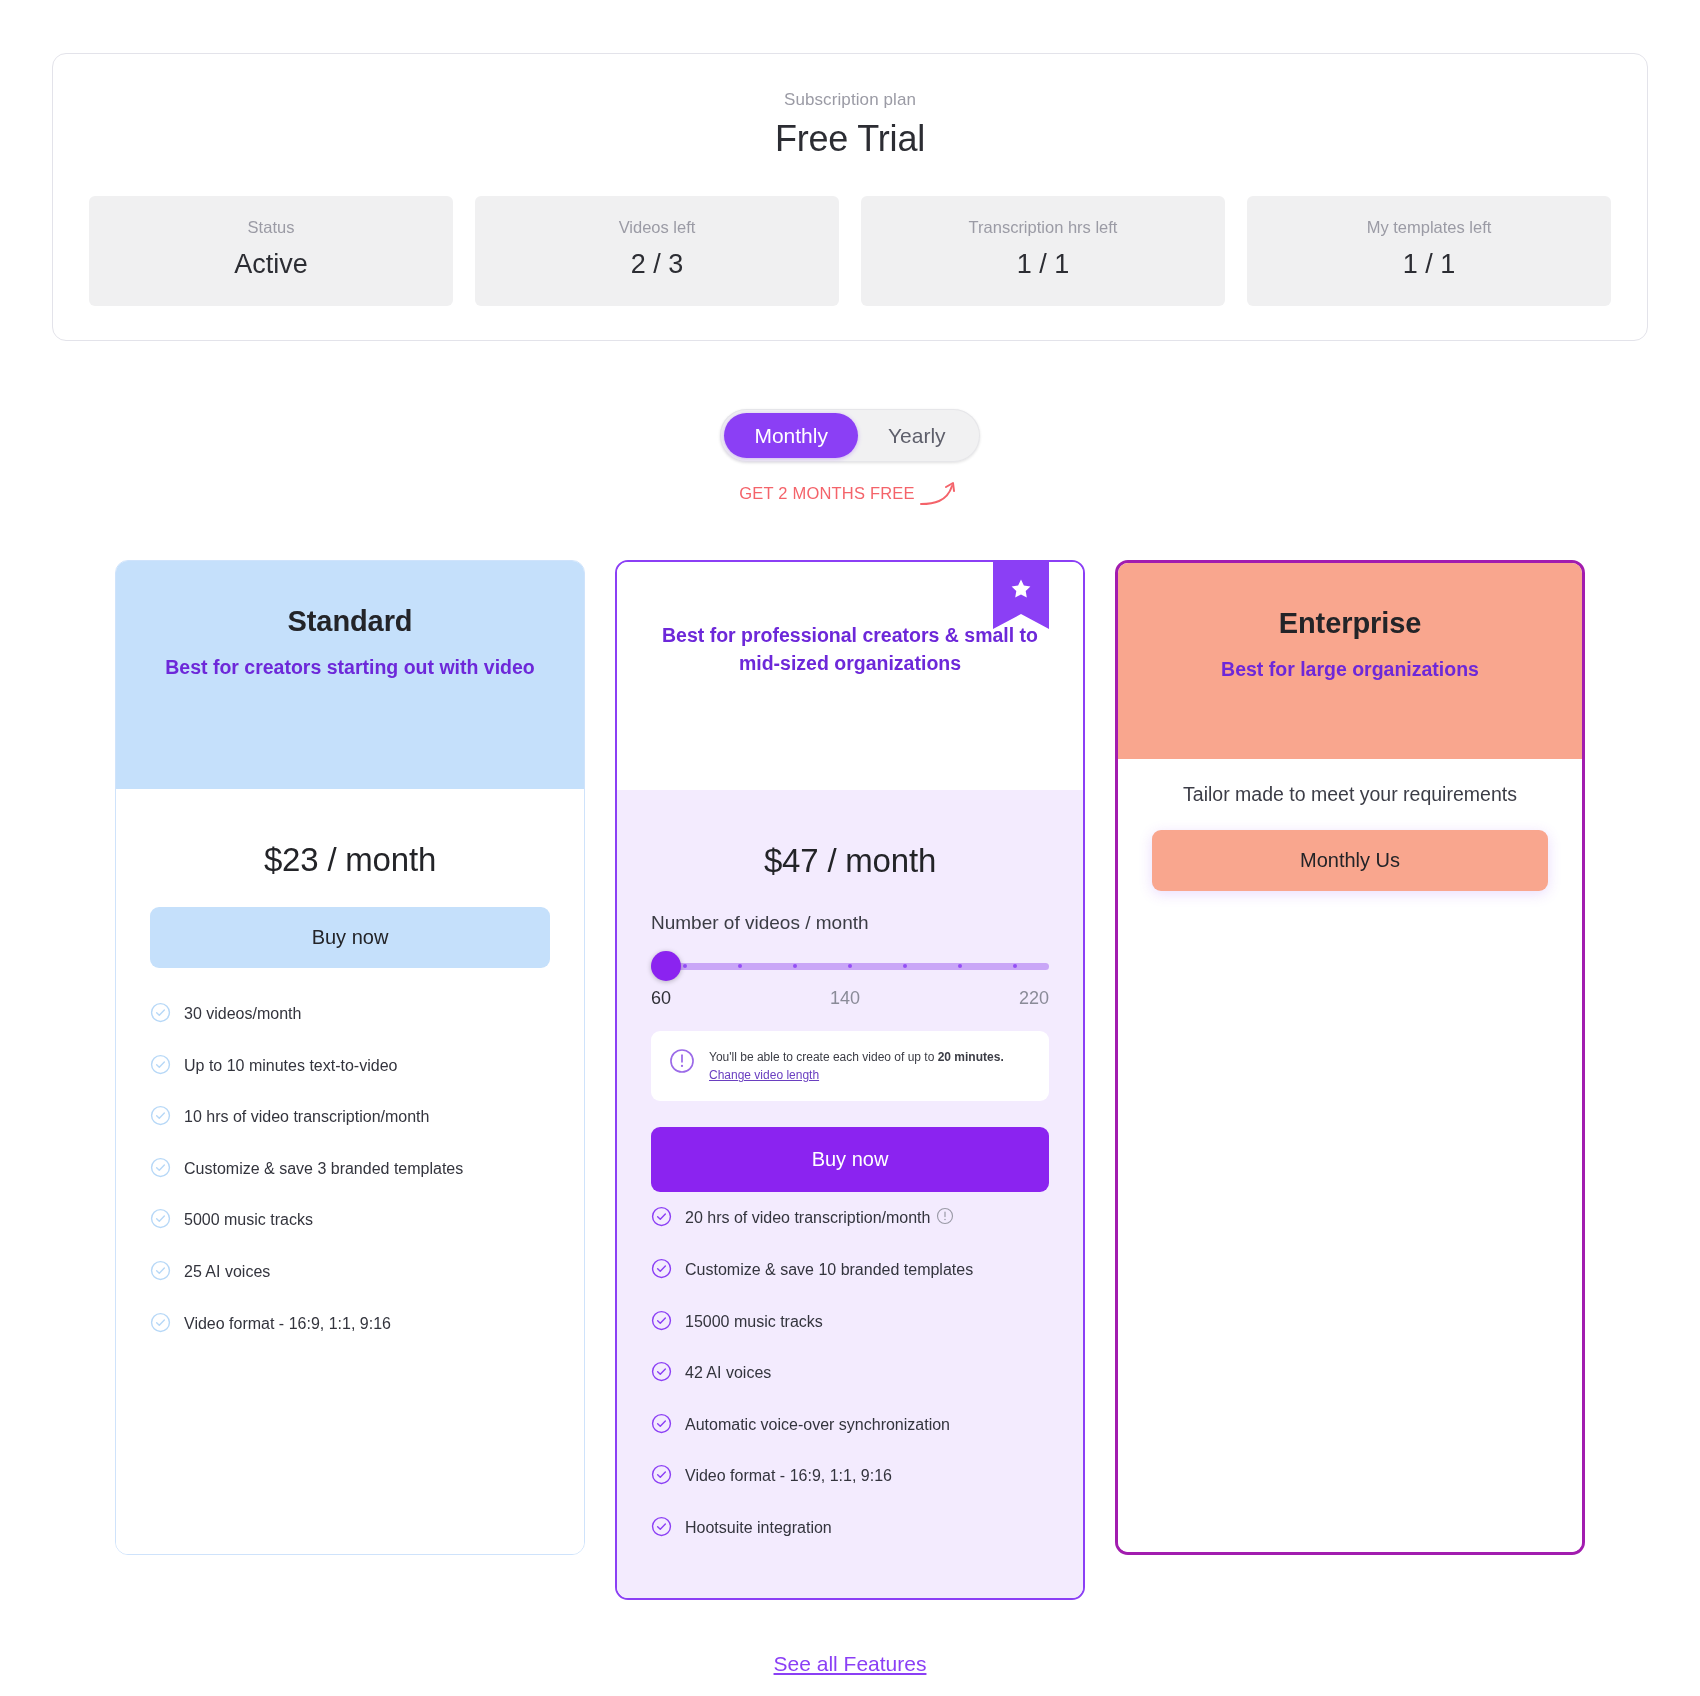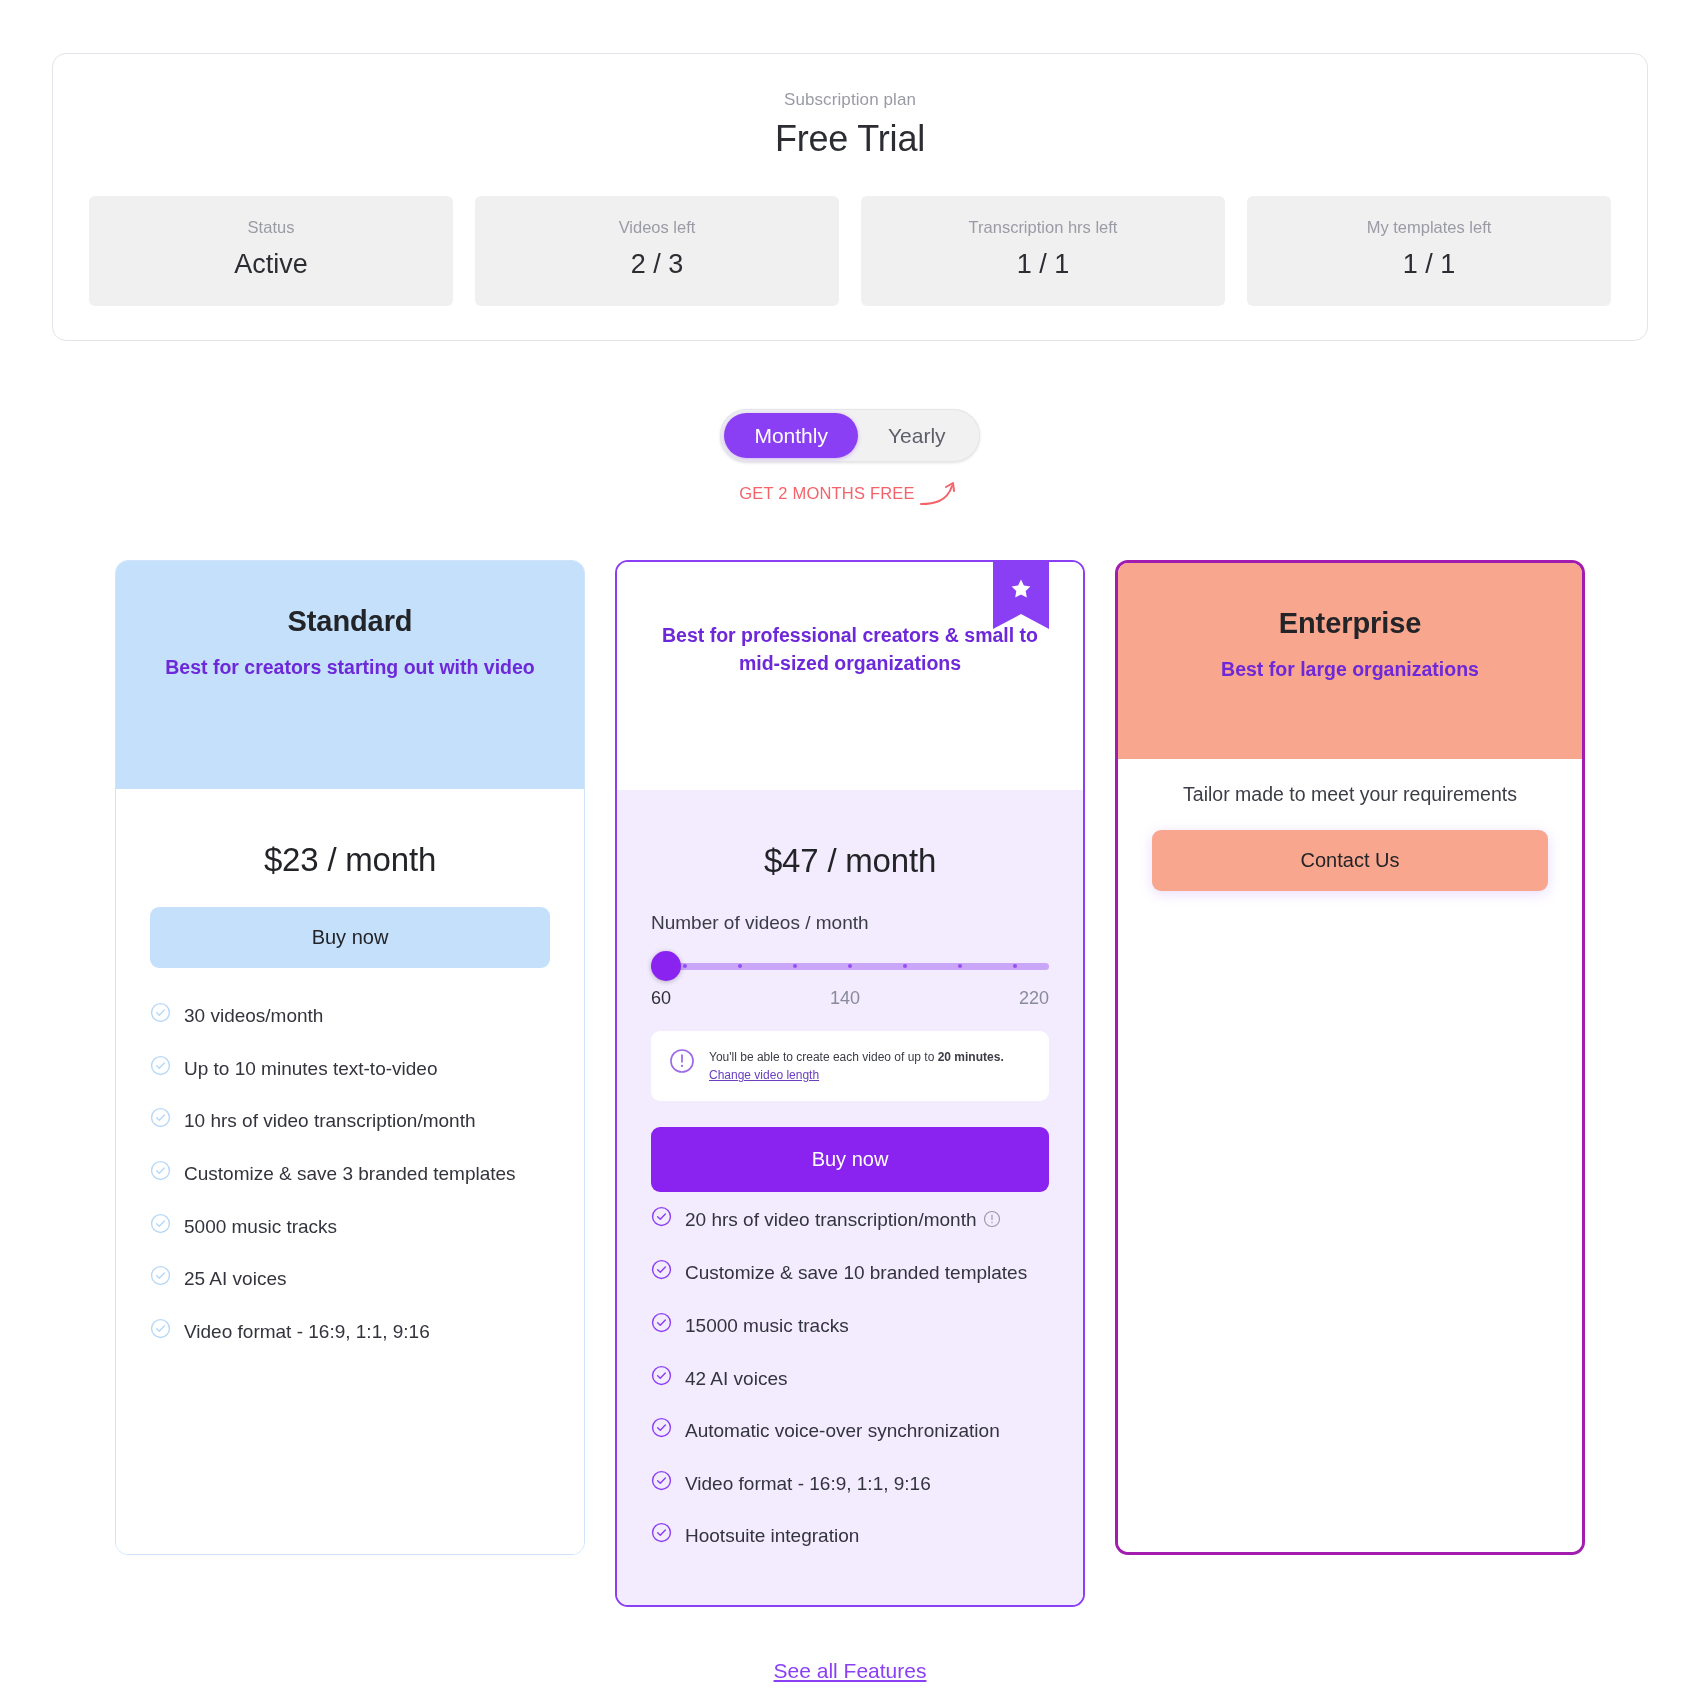--- a/index.html
+++ b/index.html
@@ -297,21 +297,21 @@
   }
 
   
   .features { margin-top: 34px; list-style: none; }
   .premium .features { margin-top: 14px; }
   .feature {
     display: flex;
     align-items: flex-start;
     gap: 13px;
     margin-bottom: 25px;
-    font-size: 19px;
+    font-size: 16px;
     color: #33343d;
     line-height: 1.35;
   }
   .feature-text { padding-top: 1px; }
   .info-mini { margin-left: 6px; vertical-align: middle; }
 
   .footer-link-wrap {
     text-align: center;
     margin-top: 52px;
     padding-bottom: 40px;
@@ -564,21 +564,21 @@
     </div>
   </div>
 
   <div class="card enterprise">
     <div class="card-head">
       <div class="plan-name">Enterprise</div>
       <div class="plan-desc">Best for large organizations</div>
     </div>
     <div class="card-body">
       <div class="enterprise-sub">Tailor made to meet your requirements</div>
-      <button class="btn btn-enterprise">Contact Us</button>
+      <button class="btn btn-enterprise">Monthly Us</button>
     </div>
   </div>
 
 </div>
 
 <div class="footer-link-wrap">
   <span class="footer-link">See all Features</span>
 </div>
 
 </body></html>

